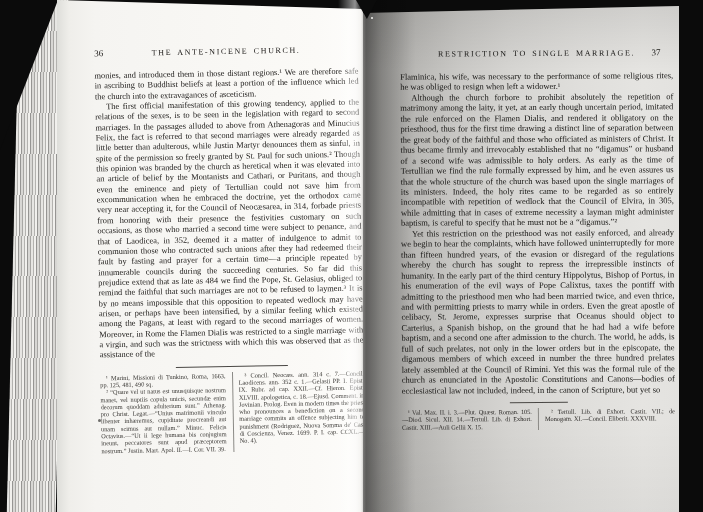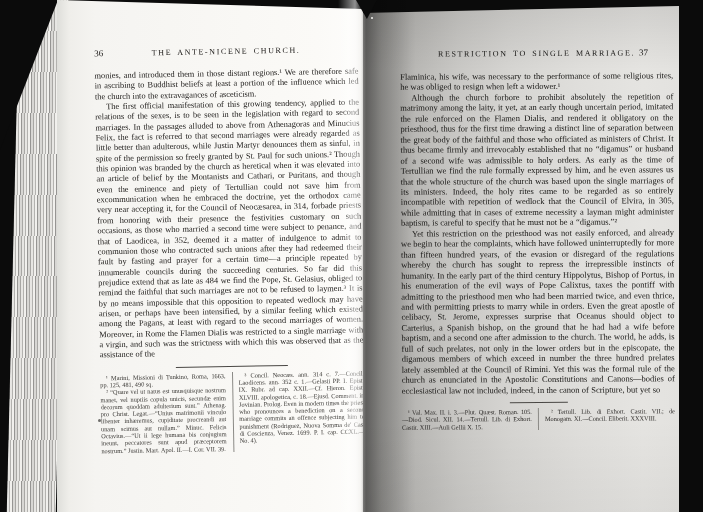--- a/index.html
+++ b/index.html
@@ -62,21 +62,21 @@
   .rp-content {
     position:absolute; left:37px; top:48px; width:273px;
     transform:rotate(-0.3deg); transform-origin:50% 0;
     color:#17161.4; color:#171614;
   }
   .header-row {
     display:flex; align-items:baseline;
     font-size:8px; letter-spacing:0.4px; margin-bottom:13px;
   }
   .header-row .pagenum { width:34px; font-size:9px; letter-spacing:0; }
-  .header-row .pagenum.right { text-align:left; }
+  .header-row .pagenum.right { text-align:center; }
   .header-row .running {
     flex:1; text-align:center; letter-spacing:1.6px; word-spacing:2px;
   }
   .body-text p {
     font-size:8.4px; line-height:10.35px; text-align:justify;
     word-spacing:0.2px;
   }
   .rp-content .body-text p { font-size:8.5px; line-height:10.45px; }
   .body-text p.indented { text-indent:11px; }
   .fn-rule {

